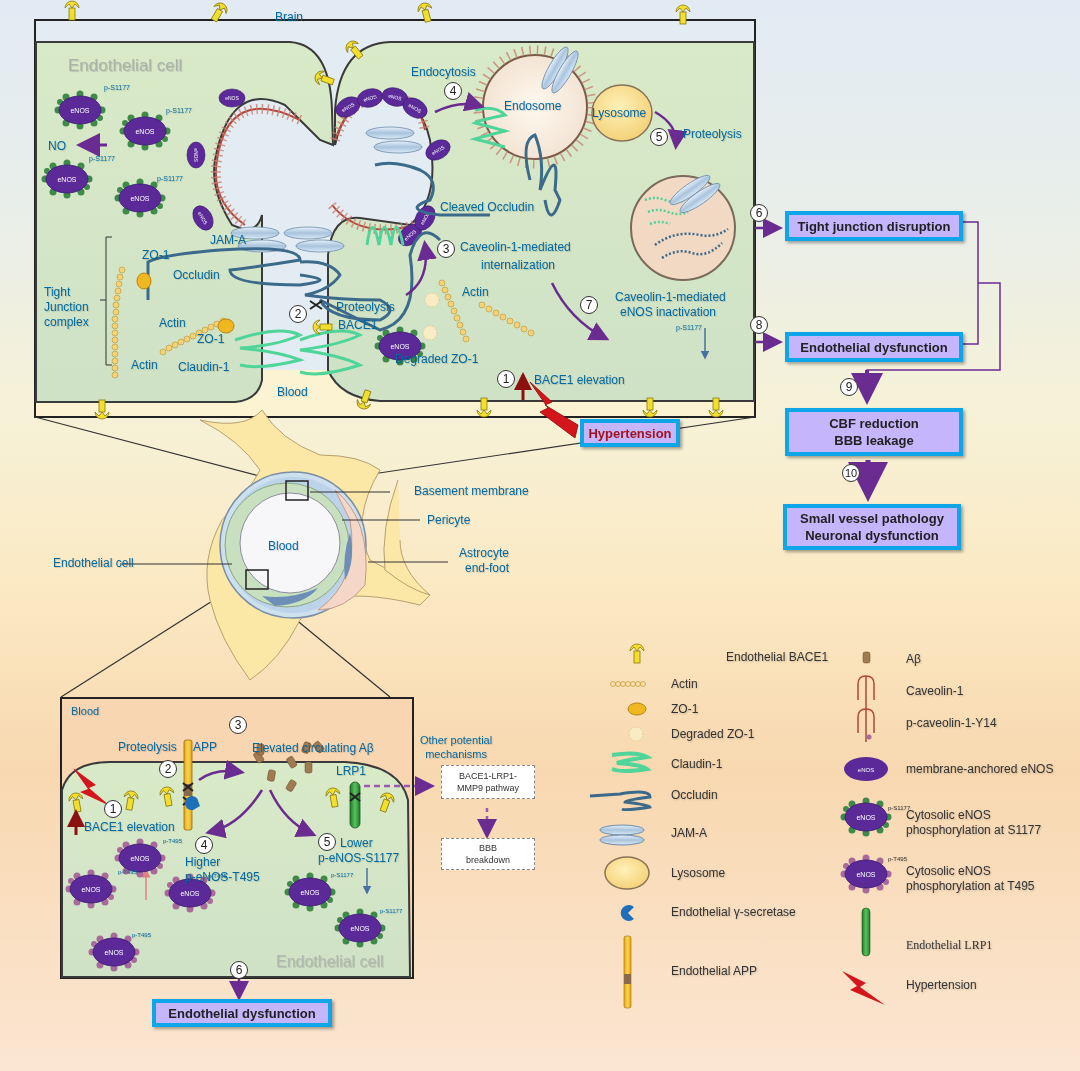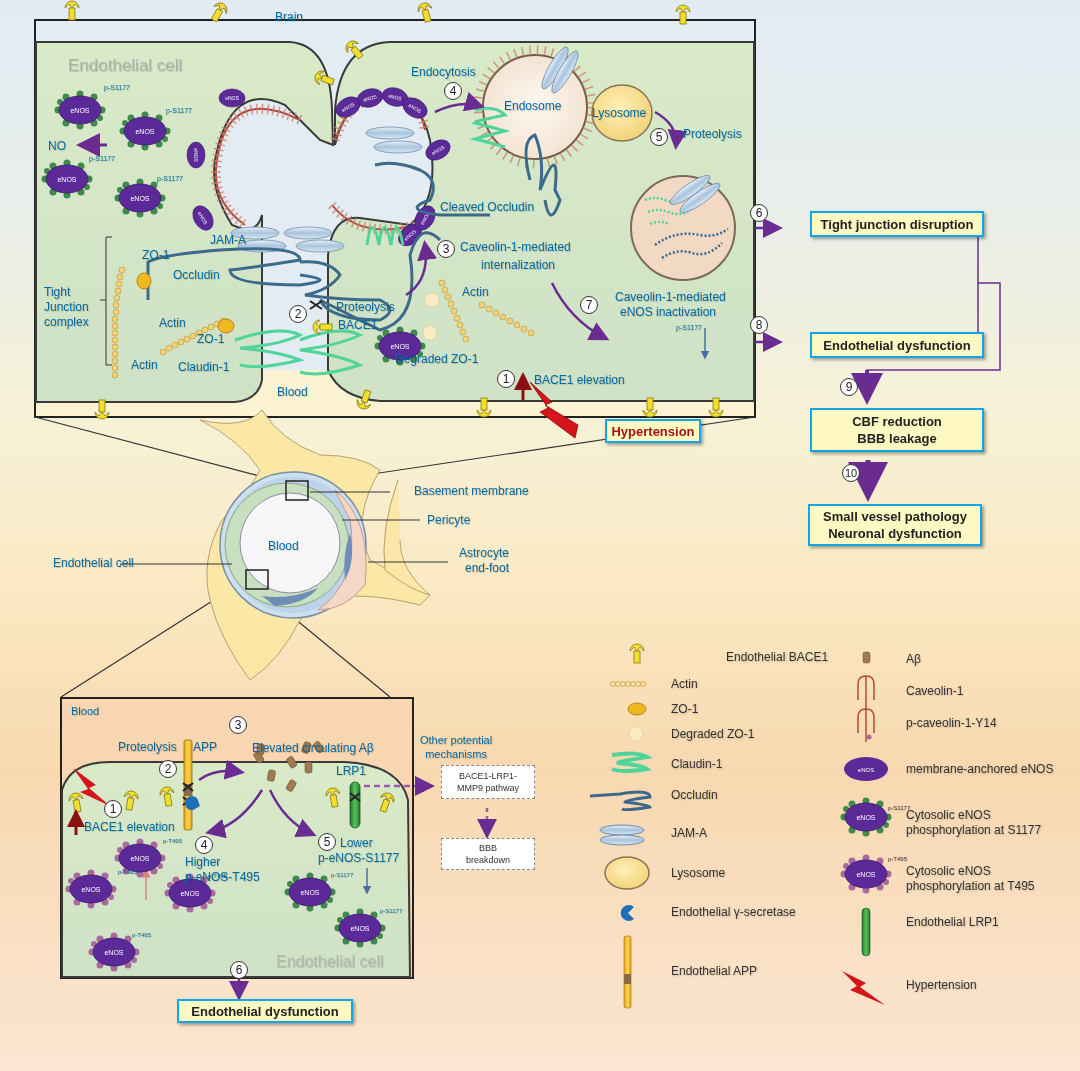--- a/index.html
+++ b/index.html
@@ -1,21 +1,21 @@
 <!DOCTYPE html>
 <html><head>
 <meta charset="utf-8">
 <style>
   html,body{margin:0;padding:0;}
   body{width:1080px;height:1071px;position:relative;overflow:hidden;
     font-family:"Liberation Sans",sans-serif;color:#222;
     background:linear-gradient(180deg,#e2ebf4 0%,#e9eee9 20%,#f6f2d8 38%,#fbe9c3 55%,#f8d8b0 72%,#fbe6d2 100%);}
   svg{position:absolute;left:0;top:0;}
-  .box{position:absolute;background:#fef9c3;border:2px solid #0ea5e9;box-shadow:2px 2px 3px rgba(0,0,0,.35);
-    font-weight:bold;font-size:13px;text-align:center;display:flex;flex-direction:column;justify-content:center;align-items:center;line-height:17px;margin-left:25px;}
+  .box{position:absolute;background:#c4b5fd;border:4px solid #0ea5e9;box-shadow:2px 2px 3px rgba(0,0,0,.35);
+    font-weight:bold;font-size:13px;text-align:center;display:flex;flex-direction:column;justify-content:center;align-items:center;line-height:17px;}
   .dbox{position:absolute;background:#fff;border:1px dashed #888;font-size:9px;text-align:center;color:#333;
     display:flex;flex-direction:column;justify-content:center;line-height:12px;}
   .lbl{position:absolute;font-size:12px;color:#0369a1;white-space:nowrap;text-shadow:1px 1px 1px rgba(0,0,0,.15);}
   .leg{position:absolute;font-size:12px;color:#333;white-space:nowrap;line-height:15px;text-shadow:1px 1px 2px rgba(0,0,0,.18);}
   .num{position:absolute;width:16px;height:16px;border:1px solid #333;border-radius:50%;background:#fff;
     font-size:12px;text-align:center;line-height:16px;color:#222;}
 </style>
 </head>
 <body>
 
@@ -499,14 +499,14 @@
 <div class="leg" style="left:888px;top:801px;font-size:6px;">p-S1177</div>
 <div class="leg" style="left:906px;top:808px;">
   <div>Cytosolic eNOS</div>
   <div>phosphorylation at S1177</div>
 </div>
 <div class="leg" style="left:888px;top:852px;font-size:6px;">p-T495</div>
 <div class="leg" style="left:906px;top:864px;">
   <div>Cytosolic eNOS</div>
   <div>phosphorylation at T495</div>
 </div>
-<div class="leg" style="left:906px;top:915px;">Endothelial LRP1</div>
+<div class="leg" style="left:906px;top:938px;font-family:Liberation Serif, serif;">Endothelial LRP1</div>
 <div class="leg" style="left:906px;top:978px;">Hypertension</div>
 
 </body></html>

